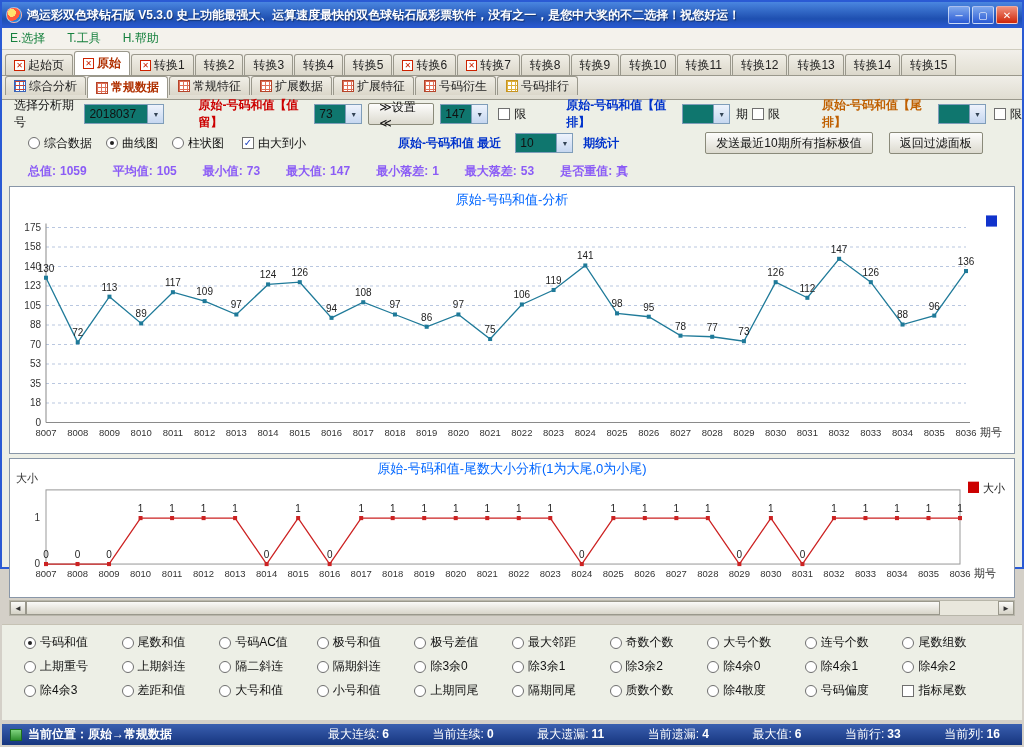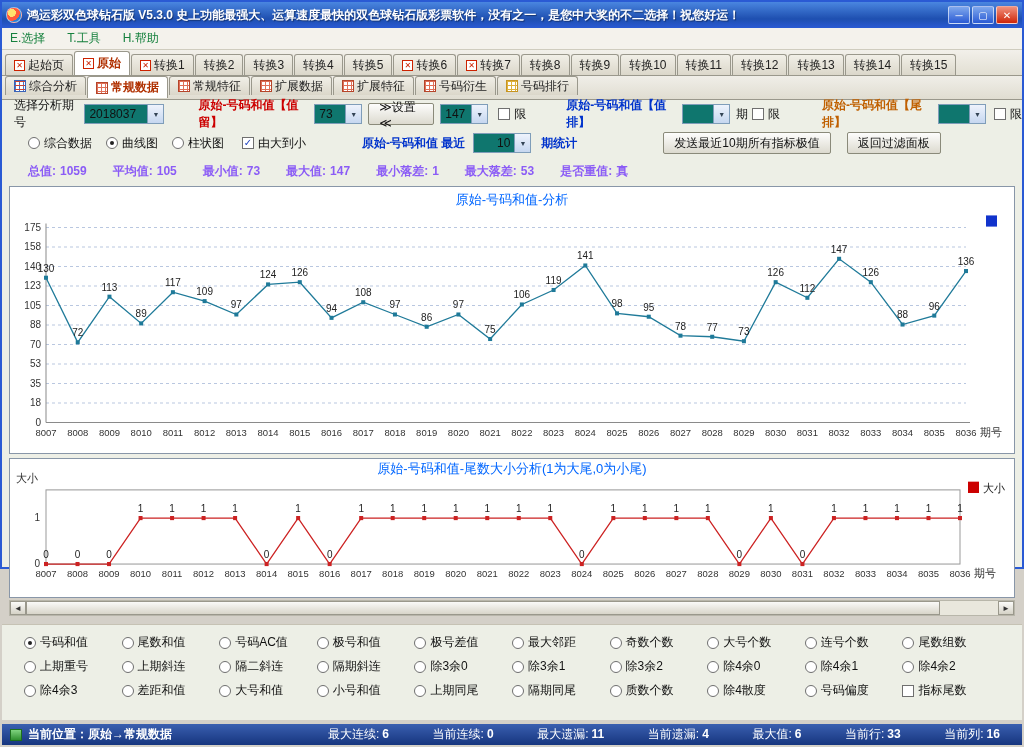--- a/index.html
+++ b/index.html
@@ -230,22 +230,22 @@
         </span>
         <span class="fld">
           <span class="radio"></span>
           <span>柱状图</span>
         </span>
       </span>
     <span class="fld" style="margin-left:18px;">
       <span class="cb" id="desc-cb">✓</span>
       <span>由大到小</span>
     </span>
-    <span class="lbl-blue" style="margin-left:56px;">原始-号码和值  最近</span>
-    <span class="dd" style="margin-left:8px;text-align:right;">
+    <span class="lbl-blue" style="margin-left:92px;">原始-号码和值  最近</span>
+    <span class="dd" style="margin-left:14px;">
       <span class="dd-val" style="min-width:40px;">10</span>
       <span class="dd-arrow">▼</span>
     </span>
     <span class="lbl-blue" style="margin-left:10px;text-align:right;">期统计</span>
     <span class="btn" style="margin-left:86px;">发送最近10期所有指标极值</span>
     <span class="btn" style="margin-left:16px;">返回过滤面板</span>
   </div>
 
   <div class="statsrow" id="stats-row">
       <span class="fld">

